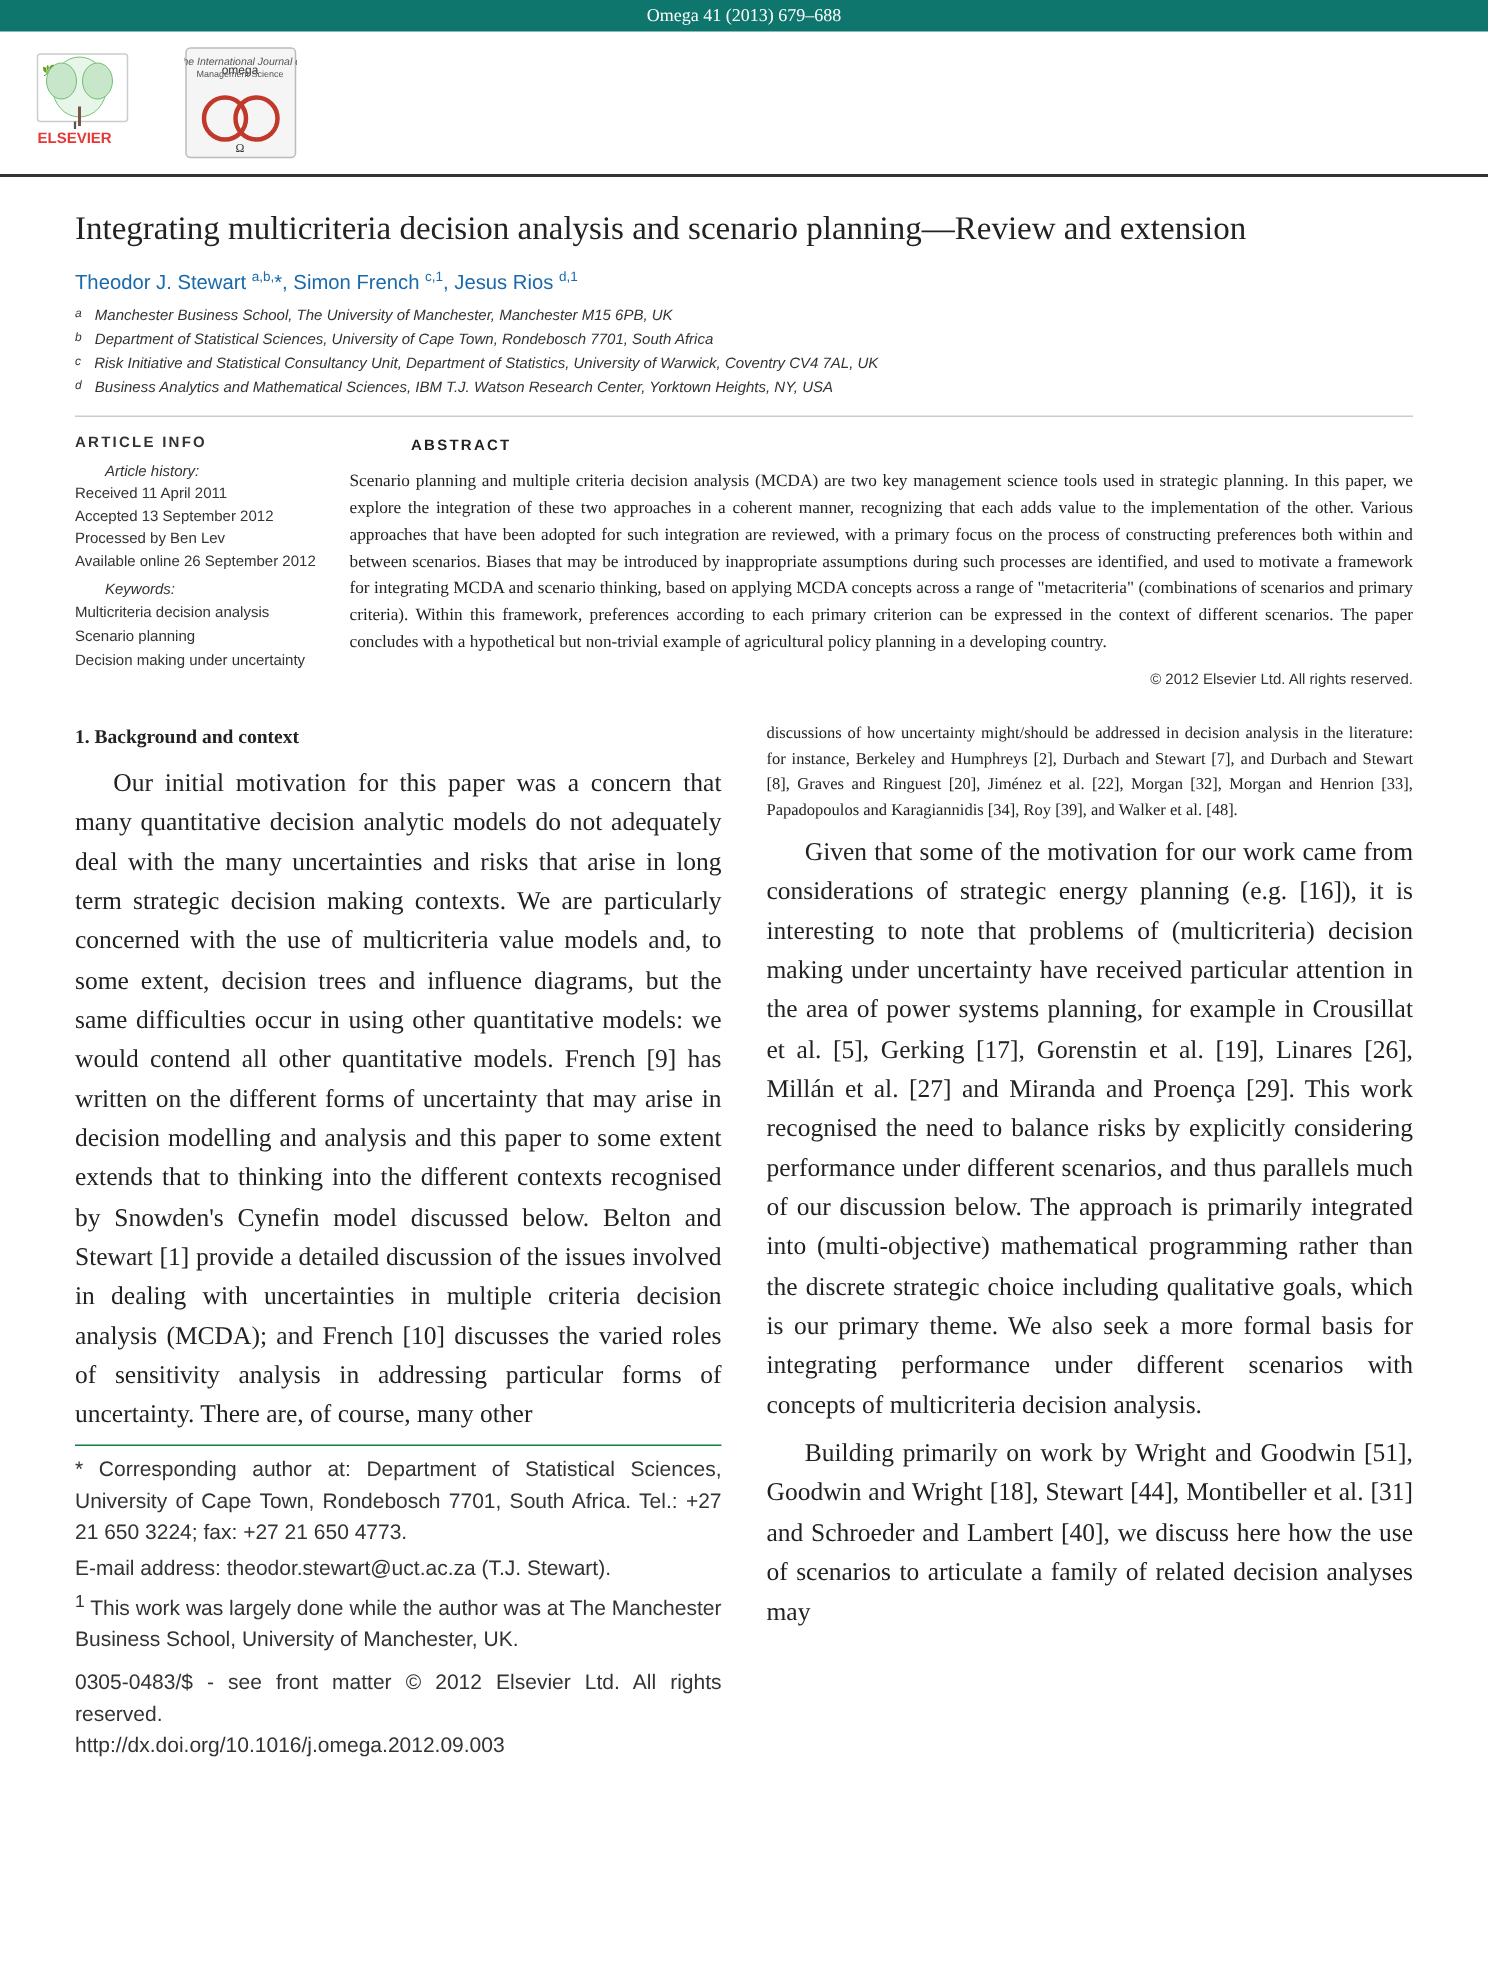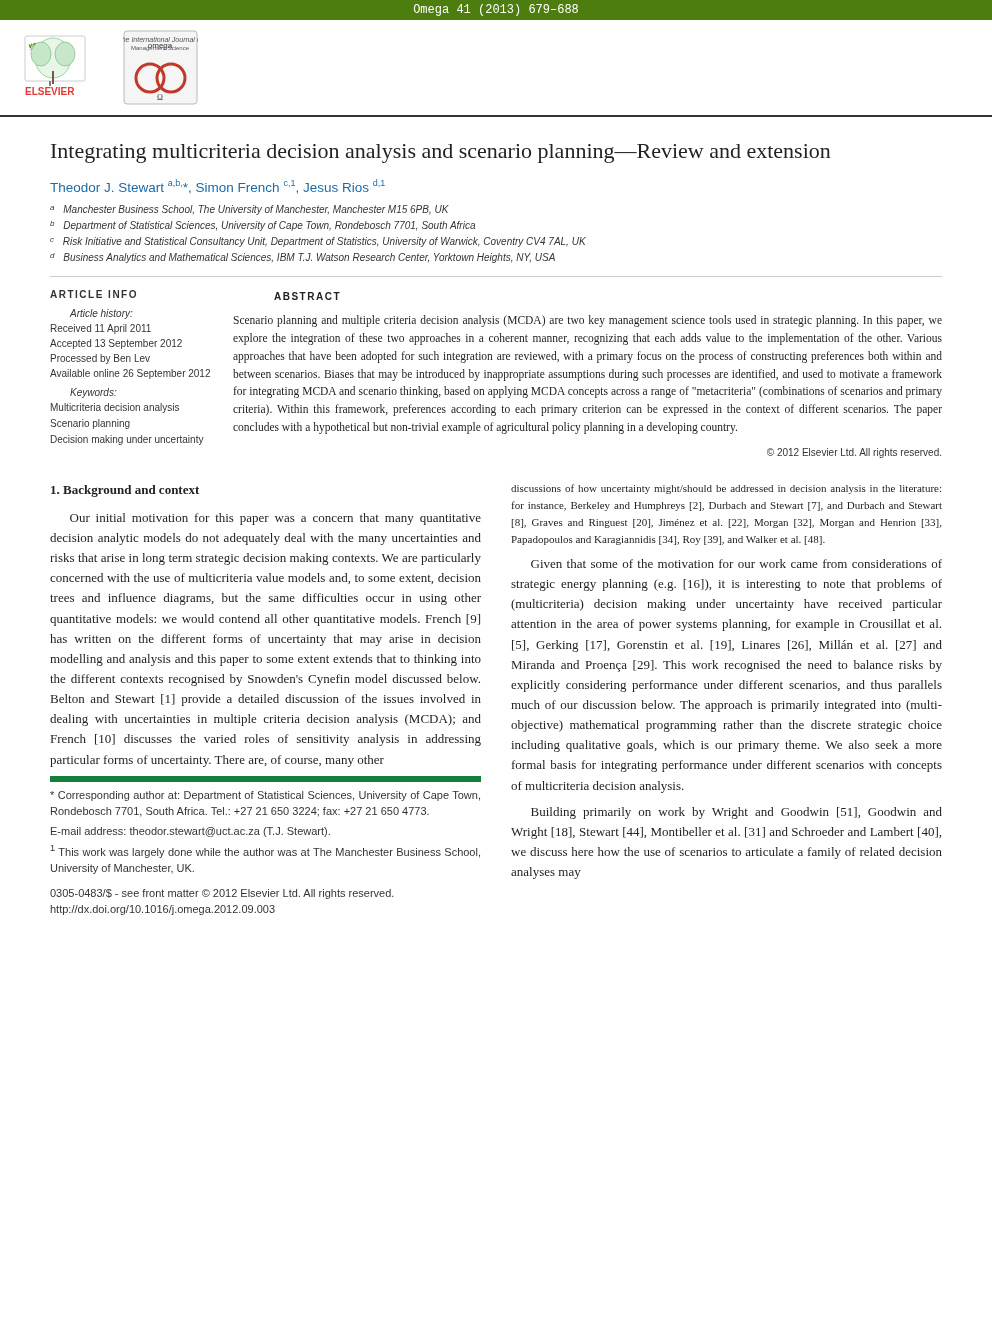--- a/index.html
+++ b/index.html
@@ -8,26 +8,26 @@
       background: #f0f0f0;
       width: 992px;
       min-height: 1323px;
     }
     .page {
       width: 992px;
       background: #fff;
       min-height: 1323px;
     }
     .top-bar {
-      background: #4d7c0f;
+      background: #0f766e;
       color: #fff;
       text-align: center;
       font-size: 12px;
       padding: 3px 0;
-      font-family: Liberation Mono, monospace;
+      font-family: Liberation Serif, serif;
     }
     .journal-header {
       display: flex;
       align-items: center;
       border-bottom: 2px solid #333;
       padding: 10px 20px;
       gap: 10px;
     }
     .elsevier-logo {
       width: 90px;
@@ -194,33 +194,33 @@
     }
     .section-heading {
       font-size: 13px;
       font-weight: bold;
       font-family: 'Times New Roman', serif;
       margin-bottom: 8px;
     }
     .body-para {
       text-indent: 1.5em;
       margin-bottom: 6px;
-      font-size: 13px;
+      font-size: 17px;
       line-height: 1.55;
     }
     .body-para-noindent {
       margin-bottom: 6px;
       font-size: 11px;
       line-height: 1.55;
     }
     .footnote-section {
-      border-top: 6px solid #15803d;
+      border-top: 1px solid #15803d;
       margin-top: 2px;
       padding-top: 5px;
-      font-size: 11px;
+      font-size: 14px;
       font-family: Arial, sans-serif;
       color: #333;
       line-height: 1.5;
     }
     .footnote-line {
       margin-bottom: 3px;
     }
     
     .elsevier-svg {
       width: 90px;

